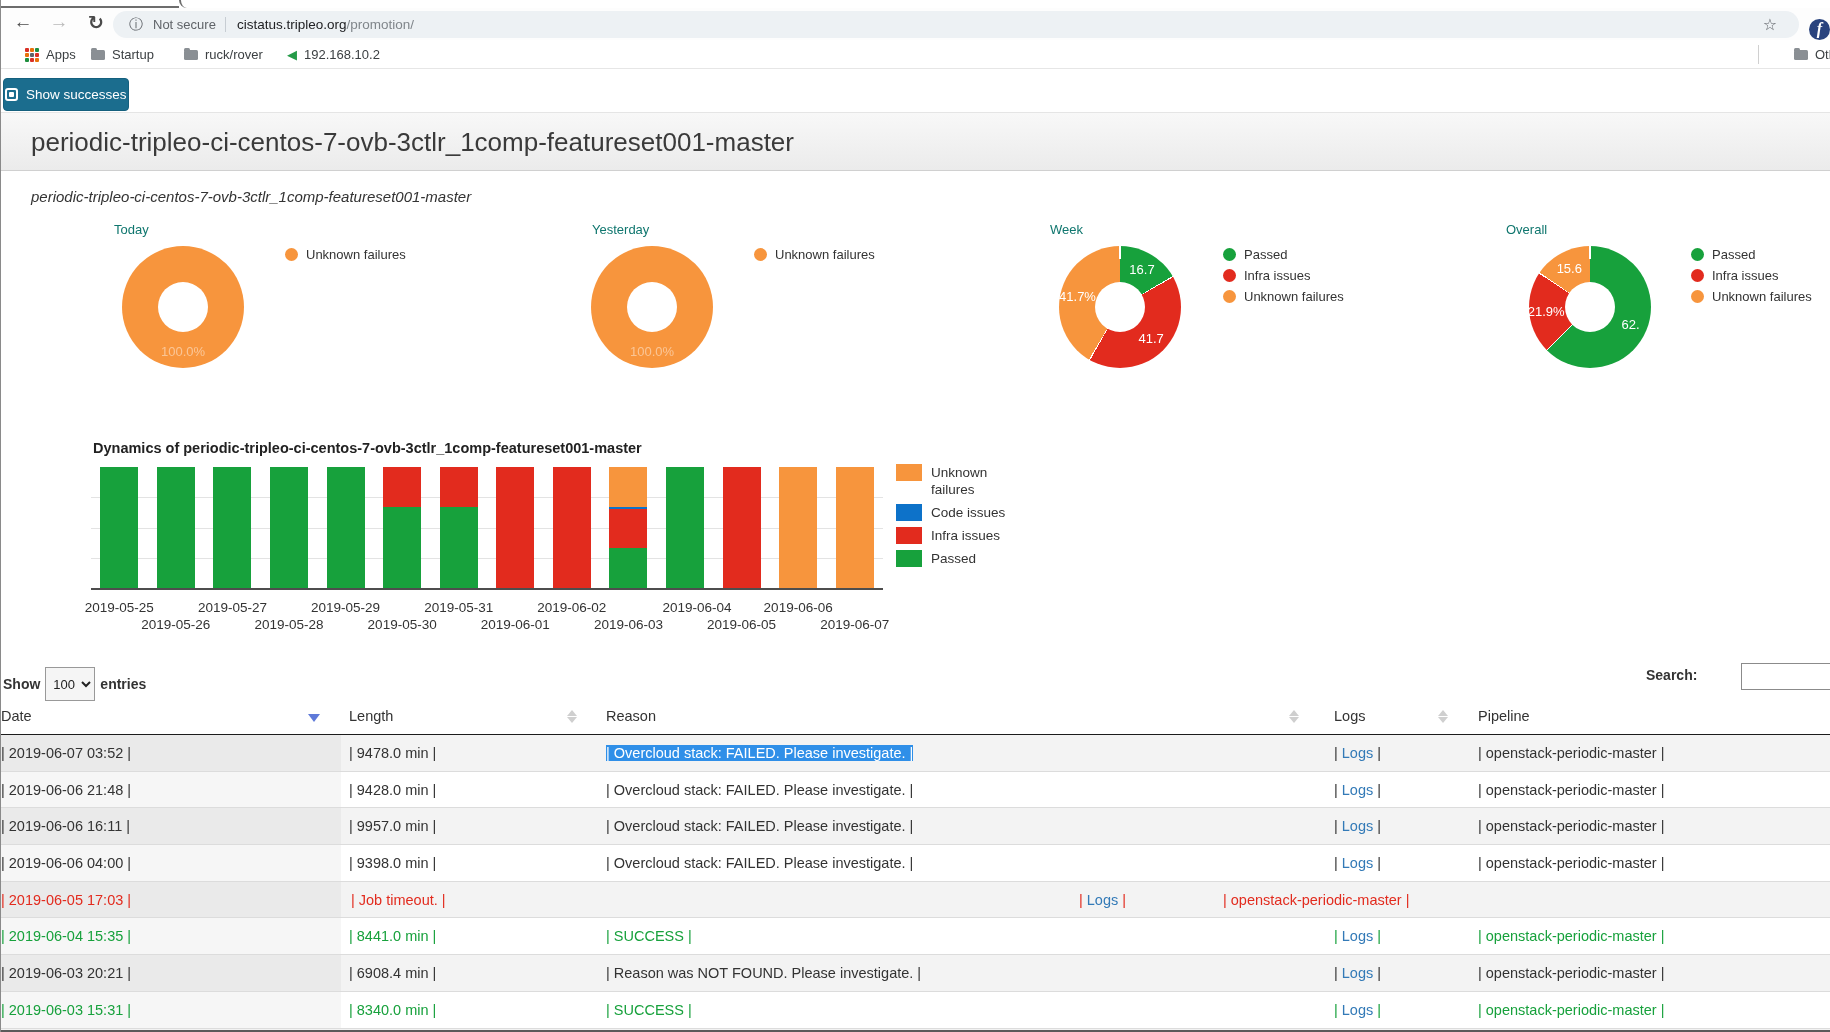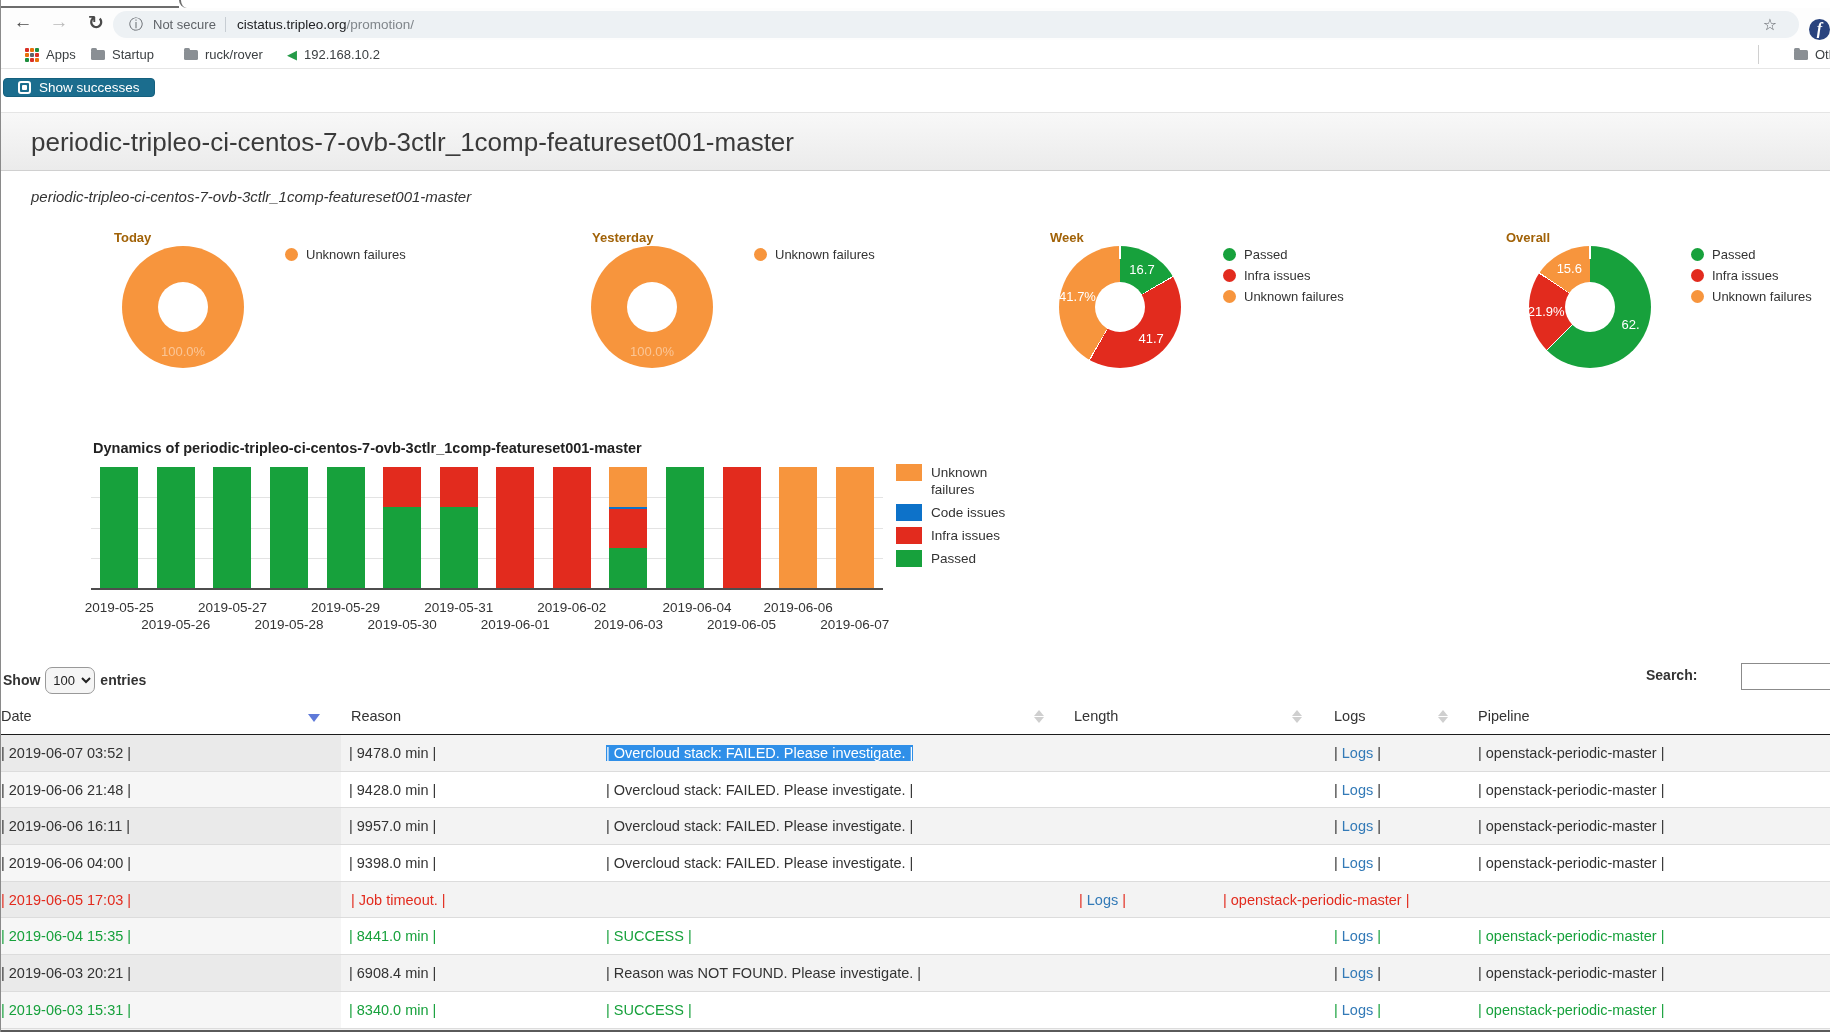--- a/index.html
+++ b/index.html
@@ -33,35 +33,35 @@
              font-size:13px; color:#3c4043; cursor:pointer; }
   .apps-grid { display:grid; grid-template-columns:4px 4px 4px; grid-template-rows:4px 4px 4px; gap:1px; }
   .apps-grid i { border-radius:1px; }
   .folder { position:relative; width:14px; height:10px; background:#8a8f94; border-radius:1.5px; }
   .folder::before { content:""; position:absolute; left:0; top:-2px; width:6px; height:3px;
                     background:#8a8f94; border-radius:1.5px 1.5px 0 0; }
   .green-arrow { color:#259b48; font-size:13px; }
   .bm-div { position:absolute; left:1757px; top:5px; width:1px; height:19px; background:#d0d0d0; }
 
   
-  .succ-btn { position:absolute; left:2px; top:78px; height:19px; padding:0 14px; background:#1b6d8e;
+  .succ-btn { position:absolute; left:2px; top:78px; height:33px; padding:0 1px; background:#1b6d8e;
               border:1px solid #15607e; border-radius:4px; color:#fff; font-size:13.5px;
               display:flex; align-items:center; gap:8px; cursor:pointer; }
   .succ-ico { position:relative; width:13px; height:13px; border:2px solid #fff; border-radius:3px; }
   .succ-ico::after { content:""; position:absolute; left:2px; top:2px; width:5px; height:5px;
                      background:#fff; border-radius:1px; }
   .band { position:absolute; left:0; top:112px; width:1830px; height:59px;
           background:linear-gradient(#f8f8f8,#ebebeb); border-top:1px solid #e5e5e5;
           border-bottom:1px solid #d0d0d0; }
   .band-title { position:absolute; left:30px; top:0; line-height:58px; font-size:26px; color:#3a3a3a; }
   .subtitle { position:absolute; left:30px; top:188px; font-size:15px; font-style:italic; color:#333; }
 
   
   .pie-block { position:absolute; top:214px; width:345px; height:160px; }
-  .pie-title { position:absolute; top:16px; font-size:13px; font-weight:bold; color:#a16207; }
+  .pie-title { position:absolute; top:8px; font-size:13px; font-weight:normal; color:#0f766e; }
   .donut { position:absolute; top:32px; width:122px; height:122px; border-radius:50%; }
   .donut .hole { position:absolute; left:36px; top:36px; width:50px; height:50px; border-radius:50%; background:#fff; }
   .slice-label { position:absolute; transform:translate(-50%,-50%); color:#fff; font-size:13px; white-space:nowrap; }
   .pie-legend { position:absolute; top:33px; }
   .pl-item { display:flex; align-items:center; gap:8px; margin-bottom:6px; }
   .pl-dot { width:13px; height:13px; border-radius:50%; flex:none; }
   .pl-text { font-size:13px; color:#333; white-space:nowrap; }
 
   
   .bar-block { position:absolute; left:80px; top:440px; width:1100px; height:200px; }
@@ -73,21 +73,21 @@
   .seg { width:100%; }
   .xlabel { position:absolute; width:96px; text-align:center; font-size:13.5px; color:#333; }
   .bar-legend { position:absolute; left:815px; top:24px; }
   .bl-item { display:flex; align-items:flex-start; gap:9px; margin-bottom:6px; }
   .bl-sq { width:26px; height:17px; flex:none; }
   .bl-text { font-size:13.5px; color:#333; width:95px; line-height:17px; }
 
   
   .tbl-controls { position:absolute; left:0; top:658px; width:1830px; height:40px; }
   .show-wrap { position:absolute; left:2px; top:9px; font-size:14px; font-weight:bold; color:#333; }
-  .len-select { margin:0 5px; height:27px; font-size:13px; border:1px solid #999; border-radius:7px;
+  .len-select { margin:0 5px; height:34px; font-size:13px; border:1px solid #999; border-radius:0;
                 background:#f5f5f5; color:#222; padding:0 3px; font-family:inherit; }
   .search-wrap { position:absolute; left:1645px; top:9px; font-size:14px; font-weight:bold; color:#333; }
   .search-input { position:absolute; left:1740px; top:5px; width:120px; height:27px;
                   border:1px solid #8b8b8b; background:#fff; font-size:14px; padding:0 6px; }
   .thead { position:absolute; left:0; top:700px; width:1830px; height:35px; border-bottom:1px solid #1c1c1c;
            display:flex; }
   .th { font-size:14.5px; color:#333; line-height:33px; position:relative; cursor:pointer; }
   .tbody { position:absolute; left:0; top:735px; width:1830px; }
   .tr { display:flex; height:36.7px; border-bottom:1px solid #dcdcdc; font-size:14.5px; }
   .tr.odd { background:#f3f3f3; }
@@ -351,34 +351,34 @@
     </div>
     <div class="search-wrap">Search:</div>
     <input class="search-input" value="" style="">
   </div>
 
   <div class="thead">
     <div class="th c-date">
       <span>Date</span>
       <span class="sort-desc" style="left:307px;"></span>
     </div>
+    <div class="th c-length">
+      <span>Length</span>
+      <span class="sort-both" style="left:226px;">
+          <i class="up"></i>
+          <i class="dn"></i>
+        </span>
+    </div>
     <div class="th c-reason">
       <span>Reason</span>
       <span class="sort-both" style="left:693px;">
           <i class="up"></i>
           <i class="dn"></i>
         </span>
     </div>
-    <div class="th c-length">
-      <span>Length</span>
-      <span class="sort-both" style="left:226px;">
-          <i class="up"></i>
-          <i class="dn"></i>
-        </span>
-    </div>
     <div class="th c-logs">
       <span>Logs</span>
       <span class="sort-both" style="left:117px;">
           <i class="up"></i>
           <i class="dn"></i>
         </span>
     </div>
     <div class="th c-pipeline">
       <span>Pipeline</span>
     </div>

